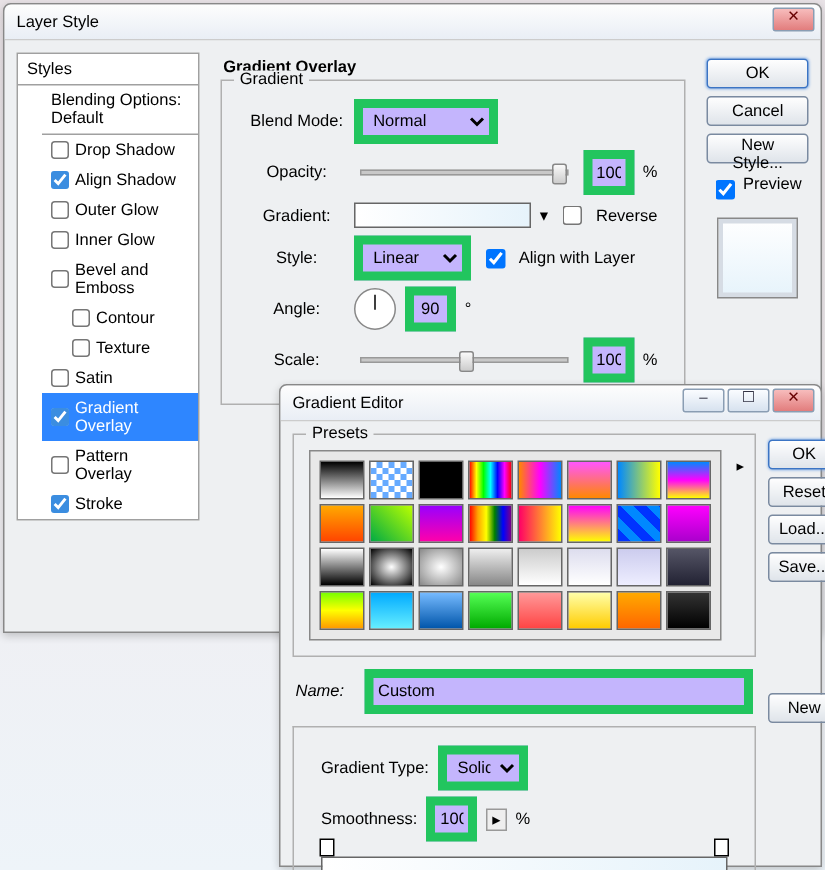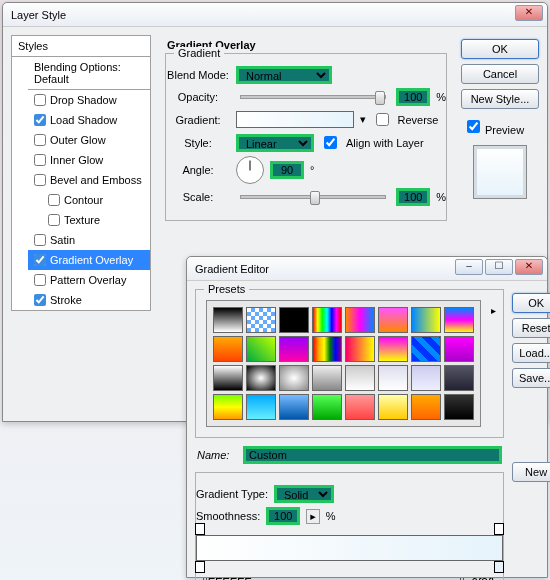--- a/index.html
+++ b/index.html
@@ -11,25 +11,25 @@
 .winbtn.close { background: linear-gradient(#f7bcbc,#e27d7d); color: #600; }
 .body { display: flex; padding: 8px; gap: 8px; }
 .styles-col { width: 140px; border: 1px solid #a0a0a0; background: #fff; }
 .styles-col .hdr { padding: 4px 6px; border-bottom: 1px solid #a0a0a0; background: #fff; }
 .style-row { padding: 4px 6px; display: flex; align-items: center; gap: 4px; cursor: default; margin-left: 16px; }
 .style-row.indent { padding-left: 20px; }
 .style-row.selected { background: #2e86ff; color: #fff; }
 .style-row input[type=checkbox] { margin: 0; width: 12px; height: 12px; accent-color: #3b8de0; }
 .mid-col { flex: 1; padding: 4px 6px; }
 .group-label { margin: 0 0 2px 2px; }
-.fieldset { border: 1px solid #b0b0b0; padding: 8px 0 10px; margin: 0 0 6px; position: relative; }
+.fieldset { border: 1px solid #b0b0b0; padding: 8px 18px 10px; margin: 0 0 6px; position: relative; }
 .fieldset .legend { position: absolute; top: -7px; left: 8px; background: #eef0f2; padding: 0 4px; font-size: 11px; }
 .row { display: flex; align-items: center; gap: 6px; margin: 4px 0; }
 .lbl { width: 64px; text-align: center; }
-select, input[type=text] { border: 3px solid #22c55e; background: #0f766e; height: 18px; padding: 0 3px; font-size: 11px; }
+select, input[type=text] { border: 6px solid #22c55e; background: #c4b5fd; height: 30px; padding: 0 3px; font-size: 11px; }
 .slider { flex: 1; height: 4px; background: #c8c8c8; border: 1px solid #999; position: relative; margin: 0 4px; }
 .slider .thumb { position: absolute; top: -5px; width: 10px; height: 14px; background: linear-gradient(#fafafa,#ccc); border: 1px solid #888; border-radius: 2px; }
 .numbox { width: 34px; text-align: center; }
 .btn-col { width: 78px; display: flex; flex-direction: column; gap: 5px; align-items: stretch; padding-top: 4px; }
 button.psbtn { height: 20px; border: 1px solid #7a8aa0; border-radius: 3px; background: linear-gradient(#fefefe,#dfe4ea); font-size: 11px; }
 button.psbtn.primary { border-color: #3b74c4; box-shadow: 0 0 2px #6fa3e6; }
 .grad-swatch { width: 118px; height: 17px; border: 1px solid #666; background: linear-gradient(90deg,#ffffff,#e6f3fb); }
 .angle-dial { width: 28px; height: 28px; border: 1px solid #888; border-radius: 50%; background: #fff; position: relative; }
 .angle-dial::after { content:""; position:absolute; left:50%; top:50%; width:10px; height:1px; background:#000; transform-origin:left center; transform: rotate(-90deg); }
 .preview-thumb { width: 54px; height: 54px; border: 1px solid #888; background: linear-gradient(#ffffff,#e6f3fb); margin: 4px auto; box-shadow: inset 0 0 0 3px #d6dce4; }
@@ -58,21 +58,21 @@
       <div class="style-row" style="border-bottom:1px solid #a0a0a0;">
         <span>Blending Options: Default</span>
       </div>
       <div id="style-rows">
           <div class="style-row">
             <input type="checkbox" style="">
             <span>Drop Shadow</span>
           </div>
           <div class="style-row">
             <input type="checkbox" checked="" style="">
-            <span>Load Shadow</span>
+            <span>Align Shadow</span>
           </div>
           <div class="style-row">
             <input type="checkbox" style="">
             <span>Outer Glow</span>
           </div>
           <div class="style-row">
             <input type="checkbox" style="">
             <span>Inner Glow</span>
           </div>
           <div class="style-row">
@@ -147,21 +147,21 @@
             </div>
           <input class="numbox" type="text" value="100" style="">
           <span>%</span>
         </div>
       </div>
     </div>
     <div class="btn-col">
       <button class="psbtn primary">OK</button>
       <button class="psbtn">Cancel</button>
       <button class="psbtn">New Style...</button>
-      <div style="display:flex;align-items:flex-end;gap:2px;margin:3px 0 0 2px;">
+      <div style="display:flex;align-items:flex-start;gap:2px;margin:3px 0 0 2px;">
         <input type="checkbox" checked="" style="">
         <span>Preview</span>
       </div>
       <div class="preview-thumb"></div>
     </div>
   </div>
 </div>
 
 <div class="dialog" style="left:186px; top:256px; width:362px; height:322px;">
   <div class="titlebar">

